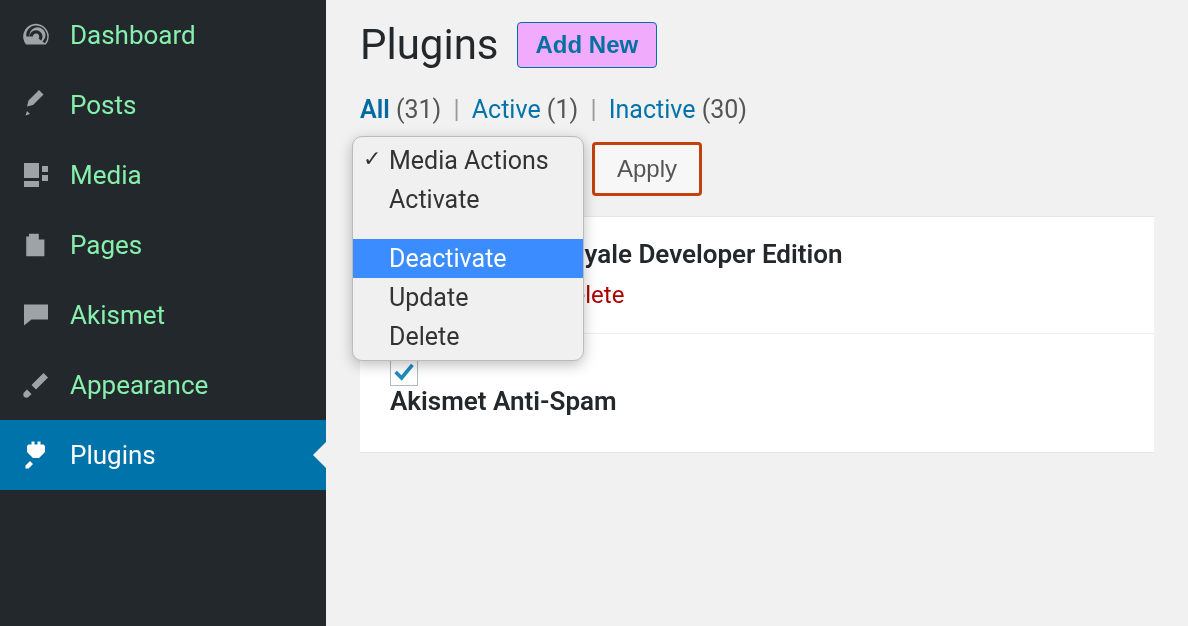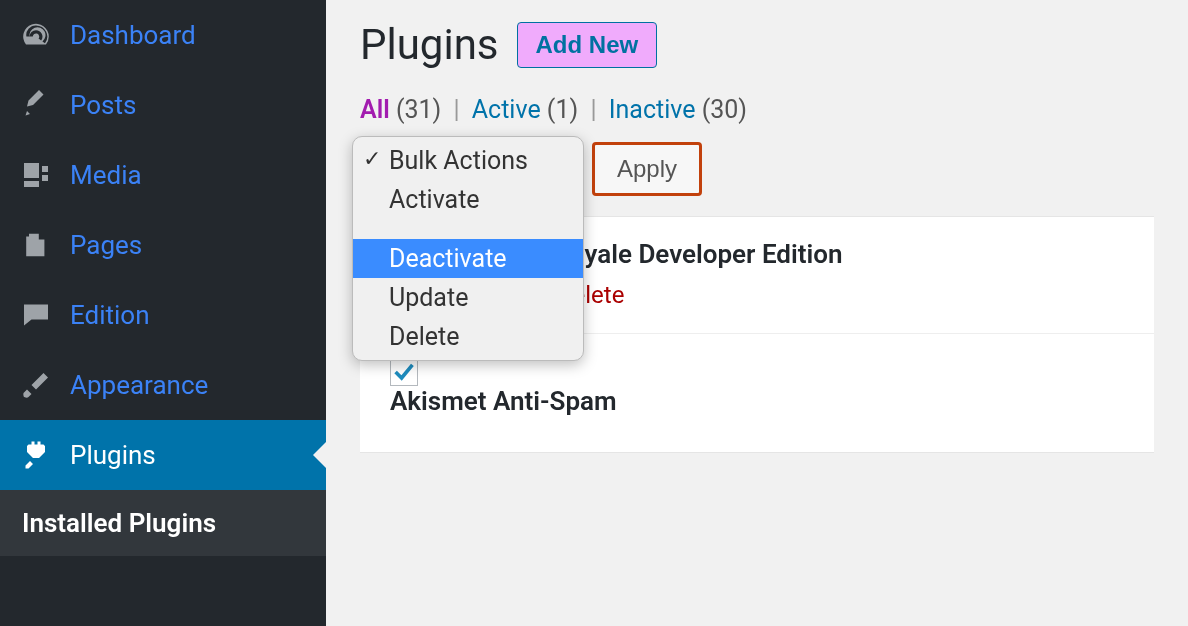--- a/index.html
+++ b/index.html
@@ -19,21 +19,21 @@
       height: 626px;
       background: #23282d;
       color: #eee;
     }
     .sidebar-item {
       display: flex;
       align-items: center;
       padding: 0 18px;
       height: 70px;
       cursor: pointer;
-      color: #3b82f6;
+      color: #86efac;
       font-size: 26px;
     }
     .sidebar-item.active {
       background: #0073aa;
       color: #fff;
       position: relative;
     }
     .sidebar-item.active::after {
       content: '';
       position: absolute;
@@ -96,21 +96,21 @@
       cursor: pointer;
     }
     .filter-links {
       font-size: 25px;
       color: #444;
       margin-bottom: 18px;
     }
     .filter-link {
       display: inline;
     }
-    .filter-link-all { color: #a21caf; font-weight: 600;}
+    .filter-link-all { color: #0369a1; font-weight: 600;}
     .filter-count { color: #555; font-weight: 400;}
     .filter-link-active, .filter-link-inactive { color: #0073aa; cursor: pointer;}
     .filter-sep { color: #999; margin: 0 6px;}
     .bulk-row {
       display: flex;
       gap: 12px;
       position: relative;
       margin-bottom: 20px;
     }
     .btn-apply {
@@ -230,40 +230,37 @@
         </svg>
     </span>
     <span class="sidebar-label">Pages</span>
   </div>
   <div class="sidebar-item">
     <span class="sidebar-icon">
       <svg width="30" height="30" viewBox="0 0 20 20" fill="currentColor">
           <path d="M2 3h16v10H7l-5 4V3z"></path>
         </svg>
     </span>
-    <span class="sidebar-label">Edition</span>
+    <span class="sidebar-label">Akismet</span>
   </div>
   <div class="sidebar-item">
     <span class="sidebar-icon">
       <svg width="30" height="30" viewBox="0 0 20 20" fill="currentColor">
           <path d="M15 2l3 3-8 8-3-3 8-8zM4 13l3 3-2 2c-1 1-3 0-3 0s-1-2 0-3l2-2z"></path>
         </svg>
     </span>
     <span class="sidebar-label">Appearance</span>
   </div>
   <div class="sidebar-item active">
     <span class="sidebar-icon">
       <svg width="30" height="30" viewBox="0 0 20 20" fill="currentColor">
           <path d="M11 3V1h2v2h2l1 1v4l-4 4H8l-4-4V4l1-1h2V1h2v2h2zM6 14l-3 3v2h2l3-3-2-2z"></path>
         </svg>
     </span>
     <span class="sidebar-label">Plugins</span>
-  </div>
-  <div class="sidebar-subitem">
-    <span>Installed Plugins</span>
   </div>
 </div>
 
 <div class="main">
 
   <div class="page-header">
     <h1 class="page-title">Plugins</h1>
     <button class="btn-add-new">Add New</button>
   </div>
 
@@ -279,21 +276,21 @@
     </span>
     <span class="filter-sep">|</span>
     <span class="filter-link">
       <span class="filter-link-inactive">Inactive</span>
       <span class="filter-count">(30)</span>
     </span>
   </div>
 
   <div class="bulk-row">
     <div class="dropdown">
-      <div class="dropdown-item selected-check">Bulk Actions</div>
+      <div class="dropdown-item selected-check">Media Actions</div>
       <div class="dropdown-item">Activate</div>
       <div class="dropdown-item highlighted">Deactivate</div>
       <div class="dropdown-item">Update</div>
       <div class="dropdown-item">Delete</div>
     </div>
     <button class="btn-apply">Apply</button>
   </div>
 
   <div class="plugins-table">
 

